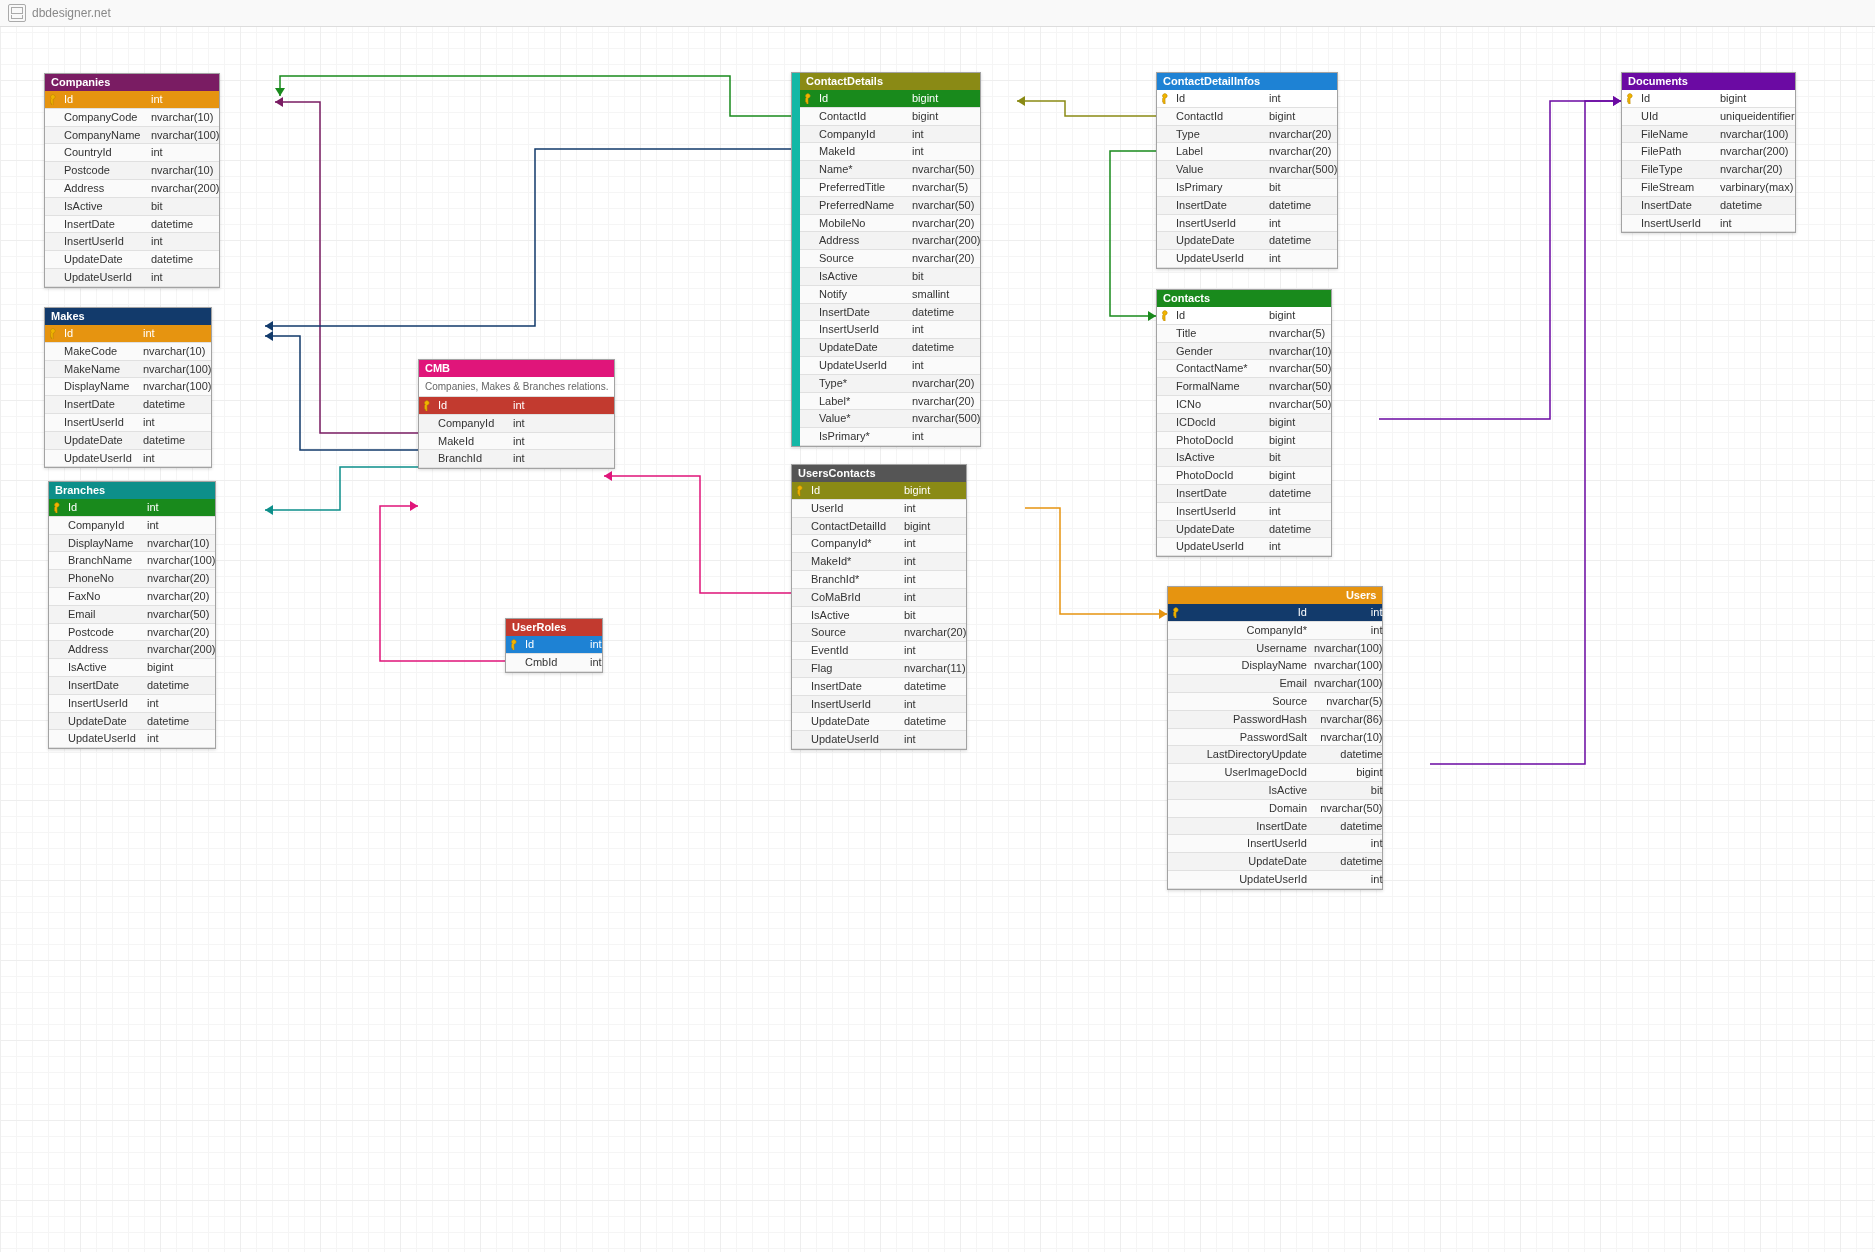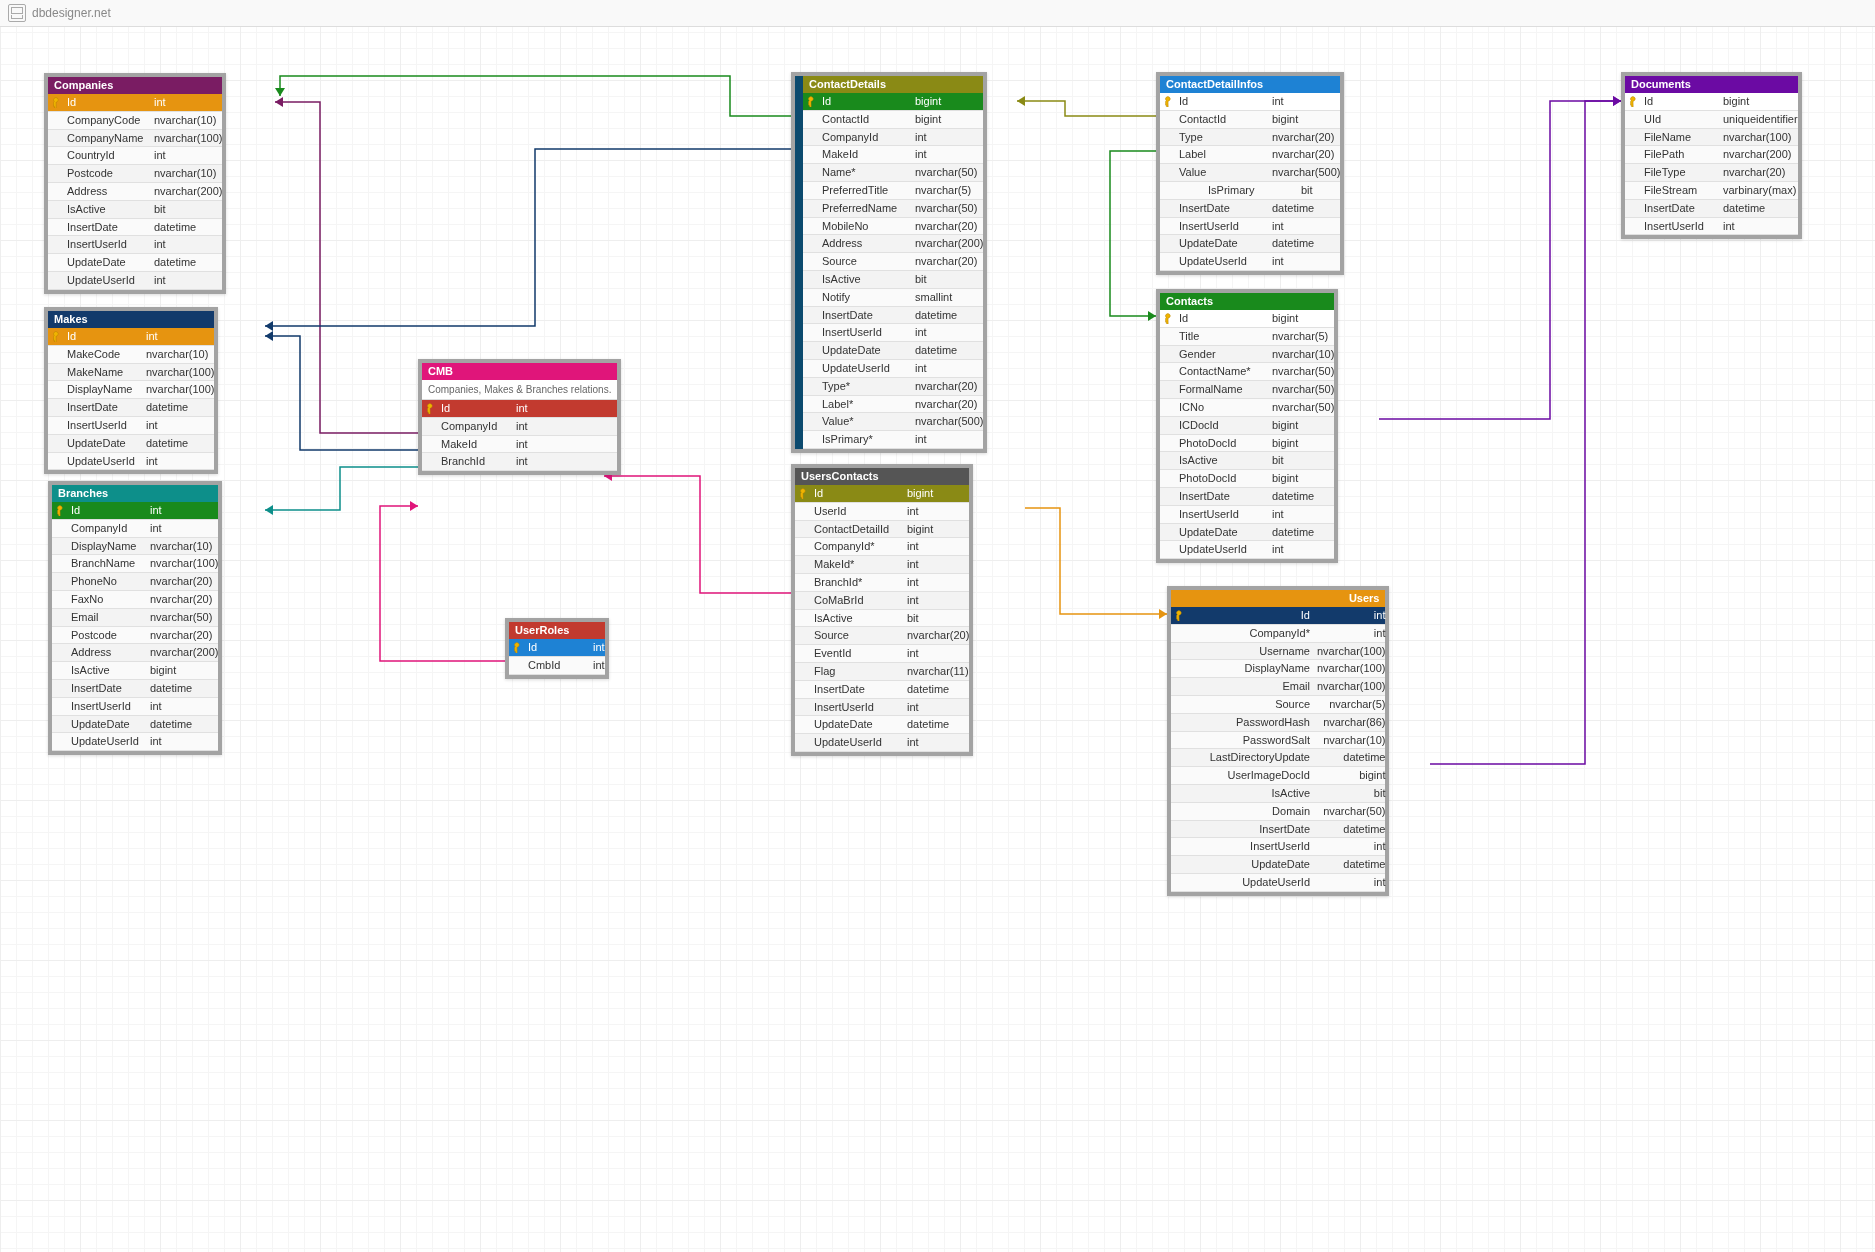--- a/index.html
+++ b/index.html
@@ -3,21 +3,21 @@
 <meta charset="utf-8">
 <style>
 html,body{margin:0;padding:0;width:1875px;height:1252px;font-family:Arial,sans-serif;font-size:11px;color:#333;background:#fff}
 .grid-bg{position:absolute;inset:0;background-image:linear-gradient(#eee 1px,transparent 1px),linear-gradient(90deg,#eee 1px,transparent 1px),linear-gradient(#f5f5f5 1px,transparent 1px),linear-gradient(90deg,#f5f5f5 1px,transparent 1px);background-size:80px 80px,80px 80px,16px 16px,16px 16px}
 .topbar{position:absolute;top:0;left:0;right:0;height:26px;background:#f9f9f9;border-bottom:1px solid #ddd;display:flex;align-items:center;padding-left:8px;z-index:5}
 .topbar .logo-ic{width:16px;height:16px;border:1px solid #aaa;border-radius:2px;margin-right:6px;position:relative}
 .topbar .logo-ic::before{content:"";position:absolute;top:2px;left:2px;right:2px;bottom:7px;border:1px solid #aaa}
 .topbar .logo-ic::after{content:"";position:absolute;bottom:2px;left:2px;right:2px;height:3px;border:1px solid #aaa;border-top:none}
 .brand{color:#888;font-size:12px}
 .canvas{position:absolute;top:26px;left:0;right:0;bottom:0}
-.table{position:absolute;border:4px solid #a3a3a3;background:#0c4a6e;box-shadow:0 1px 3px rgba(0,0,0,.15);z-index:2}
+.table{position:absolute;border:1px solid #a3a3a3;background:#14b8a6;box-shadow:0 1px 3px rgba(0,0,0,.15);z-index:2}
 .table .thead{height:17px;line-height:17px;color:#fff;font-weight:bold;padding:0 6px;font-size:11px}
 .table .note{background:#fff;padding:4px 6px;color:#666;border-bottom:1px solid #ddd;font-size:10px}
 .table .row{display:flex;height:16.8px;line-height:16.8px;border-bottom:1px solid #e0e0e0;background:#fafafa}
 .table .row:nth-child(even){background:#f3f3f3}
 .keycol{width:16px;text-align:center;flex:0 0 16px}
 .keycol svg{vertical-align:-2px}
 .colA{padding-left:3px;padding-right:4px;white-space:nowrap}
 .colB{flex:1;padding-left:3px;white-space:nowrap}
 .pkrow .colA,.pkrow .colB{color:#fff}
 .conn{position:absolute;inset:0;z-index:1;pointer-events:none}
@@ -490,21 +490,21 @@
         <div class="colA" style="width: 86px;">Label</div>
         <div class="colB">nvarchar(20)</div>
       </div>
       <div class="row">
         <div class="keycol"></div>
         <div class="colA" style="width: 86px;">Value</div>
         <div class="colB">nvarchar(500)</div>
       </div>
       <div class="row">
         <div class="keycol"></div>
-        <div class="colA" style="width: 86px; margin-left: 29px;">IsPrimary</div>
+        <div class="colA" style="width: 86px;">IsPrimary</div>
         <div class="colB">bit</div>
       </div>
       <div class="row">
         <div class="keycol"></div>
         <div class="colA" style="width: 86px;">InsertDate</div>
         <div class="colB">datetime</div>
       </div>
       <div class="row">
         <div class="keycol"></div>
         <div class="colA" style="width: 86px;">InsertUserId</div>

